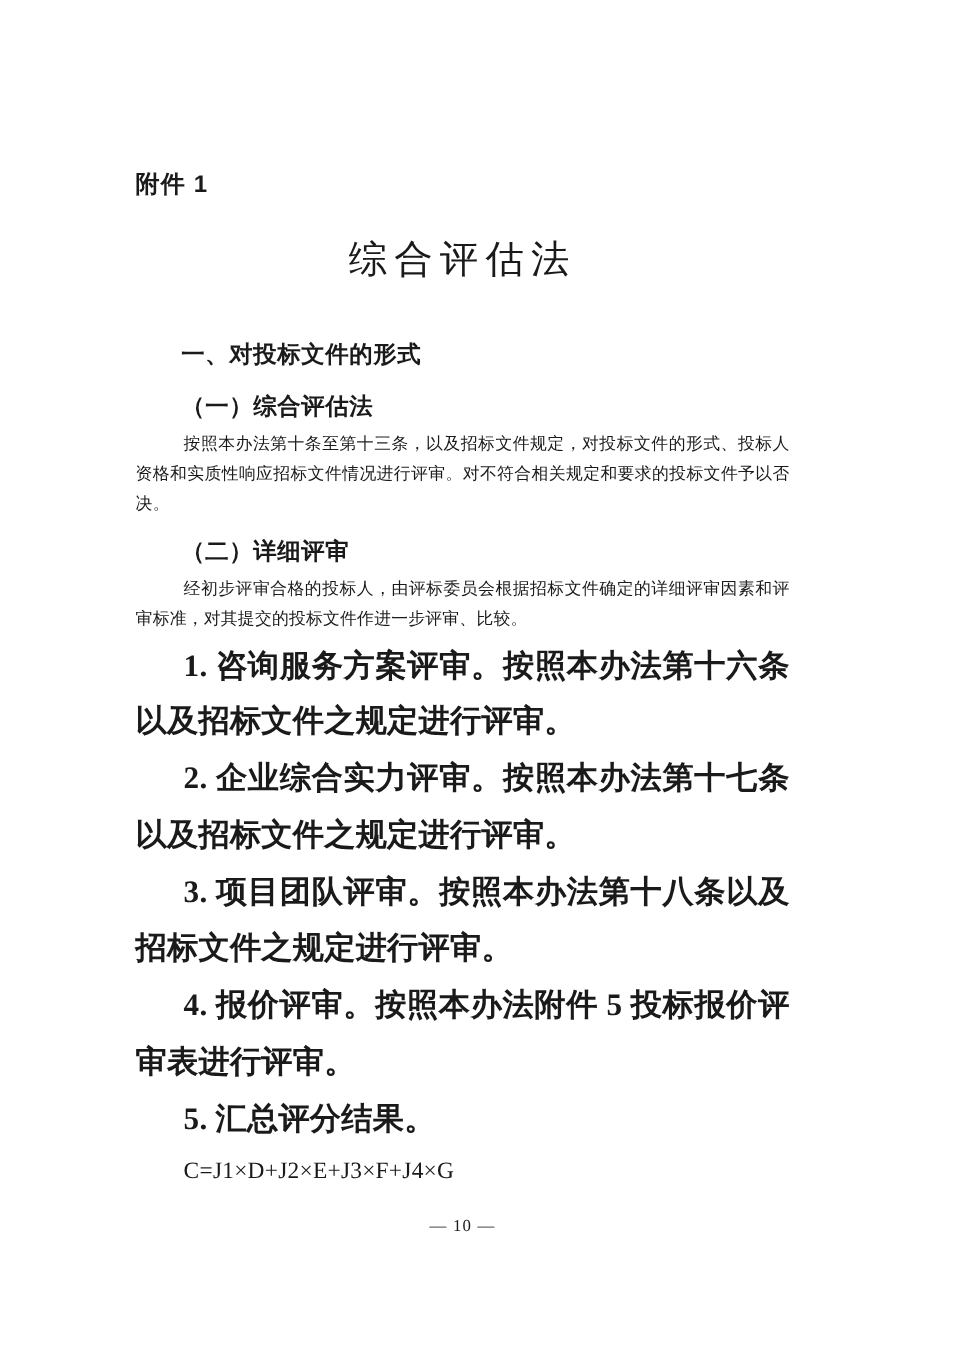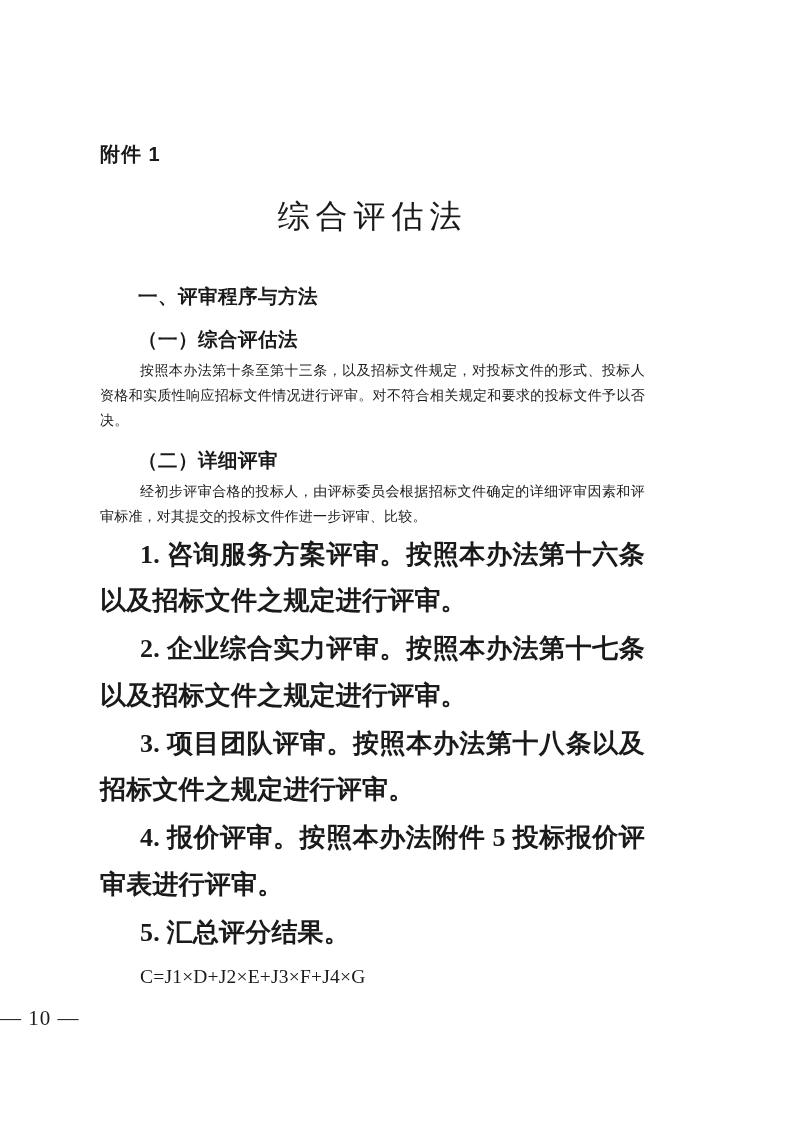--- a/index.html
+++ b/index.html
@@ -13,20 +13,21 @@
     font-family: "Liberation Serif", "DejaVu Serif", serif;
     color: #1a1a1a;
     overflow: hidden;
   }
   .page {
     position: relative;
     width: 745px;
     height: 1129px;
     box-sizing: border-box;
     padding: 140px 100px 0 100px;
+    margin-left: 13px;
   }
   .attachment-label {
     font-family: "Liberation Sans", "DejaVu Sans", sans-serif;
     font-weight: bold;
     font-size: 20px;
     letter-spacing: 1px;
     margin: 0 0 8px 0;
     line-height: 1.4;
   }
   .doc-title {
@@ -78,36 +79,36 @@
     line-height: 1.78;
     margin: 4px 0 0 0;
     text-indent: 40px;
     letter-spacing: 0.2px;
   }
   .page-number {
     position: absolute;
     left: 0;
     right: 0;
     bottom: 98px;
-    text-align: left;
-    font-size: 21px;
+    text-align: center;
+    font-size: 14px;
     letter-spacing: 1px;
     font-family: "Liberation Serif", "DejaVu Serif", serif;
   }
 </style>
 </head>
 <body>
 
 <div class="page">
 
   <div class="attachment-label">附件 1</div>
 
   <h1 class="doc-title">综合评估法</h1>
 
-  <div class="section-heading">一、评审程序与方法</div>
+  <div class="section-heading">一、对投标文件的形式</div>
 
   <div class="sub-heading">（一）综合评估法</div>
 
   <p class="para">按照本办法第十条至第十三条，以及招标文件规定，对投标文件的形式、投标人资格和实质性响应招标文件情况进行评审。对不符合相关规定和要求的投标文件予以否决。</p>
 
   <div class="sub-heading">（二）详细评审</div>
 
   <p class="para">经初步评审合格的投标人，由评标委员会根据招标文件确定的详细评审因素和评审标准，对其提交的投标文件作进一步评审、比较。</p>
 
   <p class="list-item">1. 咨询服务方案评审。按照本办法第十六条以及招标文件之规定进行评审。</p>

